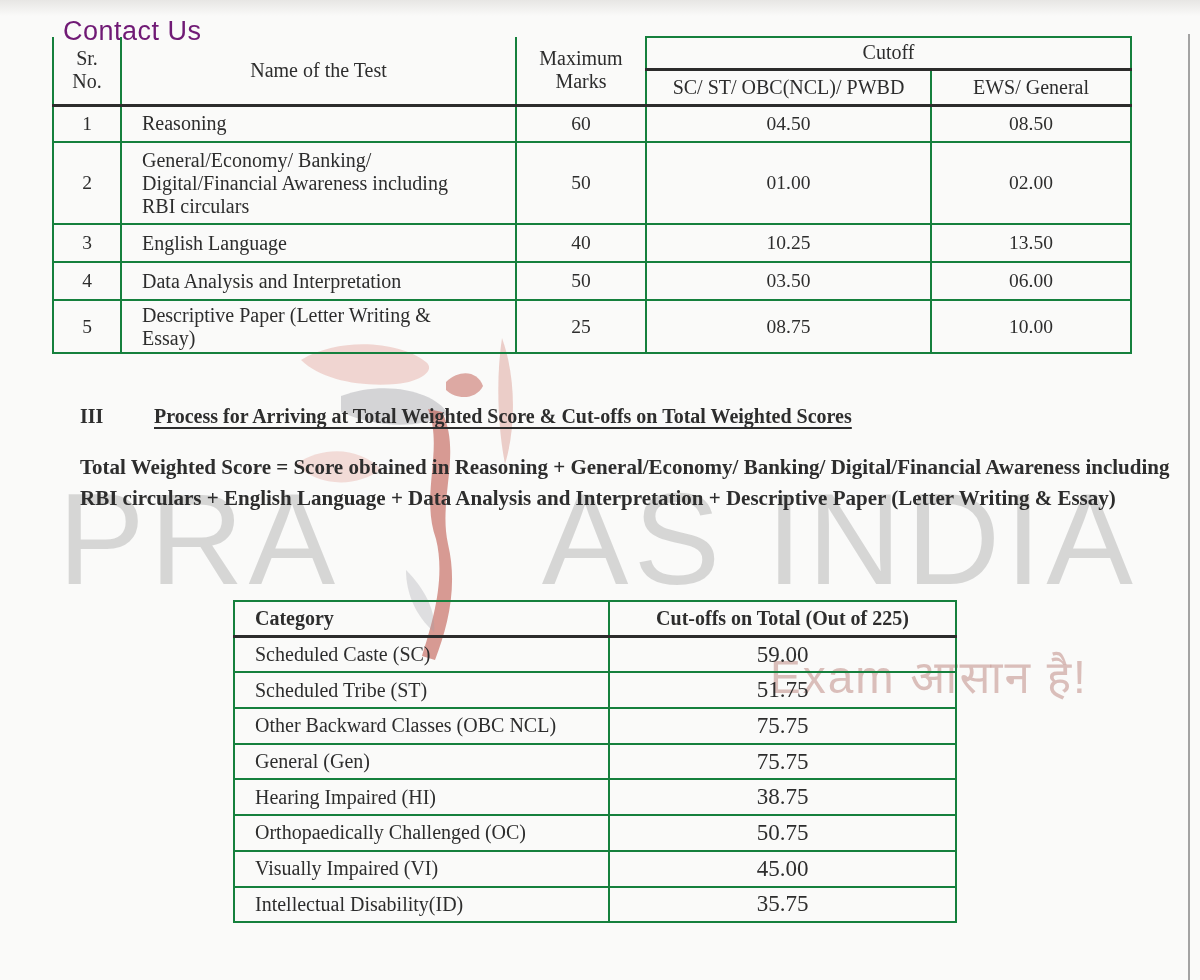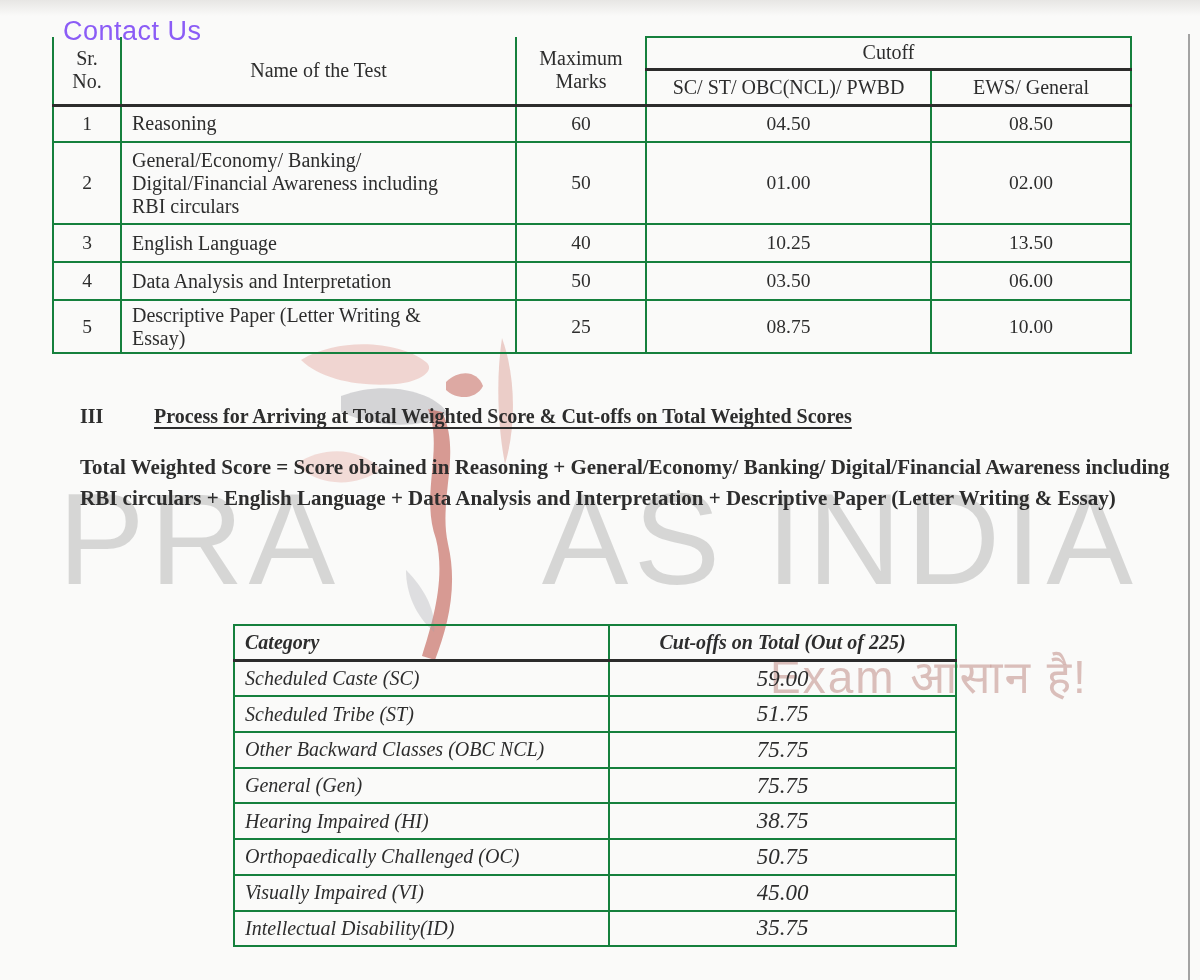--- a/index.html
+++ b/index.html
@@ -31,43 +31,43 @@
     font-size:46px; letter-spacing:2px;
     color:rgba(175,108,100,0.42); white-space:nowrap;
   }
   .wm-figure { top:332px; left:286px; width:238px; height:334px; }
 
   
   .content { position:absolute; inset:0; z-index:1; }
   .contact-us {
     position:absolute; top:16px; left:63px;
     font-family:"Liberation Sans", sans-serif;
-    font-size:27px; color:#8b5cf6; letter-spacing:0.5px;
+    font-size:27px; color:#701a75; letter-spacing:0.5px;
     text-decoration:none; cursor:pointer;
   }
   table { border-collapse:collapse; table-layout:fixed; }
   td, th { border:2px solid #15803d; font-weight:normal; font-size:20px;
     vertical-align:middle; text-align:center; overflow:hidden; }
   .pre { white-space:pre-line; }
-  .left { text-align:left; padding-left:10px; padding-right:6px; }
+  .left { text-align:left; padding-left:20px; padding-right:6px; }
 
   .t1 { position:absolute; top:36px; left:52px; width:1078px; }
   .t1 .no-top { border-top:none; }
   .t1 .hdr-b { border-bottom:3px solid #2c2c2c; }
   .t1 .num { font-size:19.5px; }
 
   .sec-heading { position:absolute; top:405px; left:80px; width:1090px;
     font-size:20px; font-weight:bold; }
   .sec-heading .sec-no { display:inline-block; width:74px; }
   .sec-heading .sec-title { text-decoration:underline; text-underline-offset:4px;
     text-decoration-thickness:2px; }
   .paragraph { position:absolute; top:452px; left:80px; width:1098px;
     font-size:21px; font-weight:bold; line-height:30.5px; white-space:pre-line; }
 
-  .t2 { position:absolute; top:624px; left:233px; width:722px;font-style:italic; }
+  .t2 { position:absolute; top:600px; left:233px; width:722px; }
   .t2 th { font-weight:bold; border-bottom:3px solid #2c2c2c; }
   .t2 td, .t2 th { height:35.7px; }
   .t2 .num { font-size:23px; }
 </style>
 </head>
 <body>
 
 <div class="top-fade"></div>
 <div class="edge-line"></div>
 

